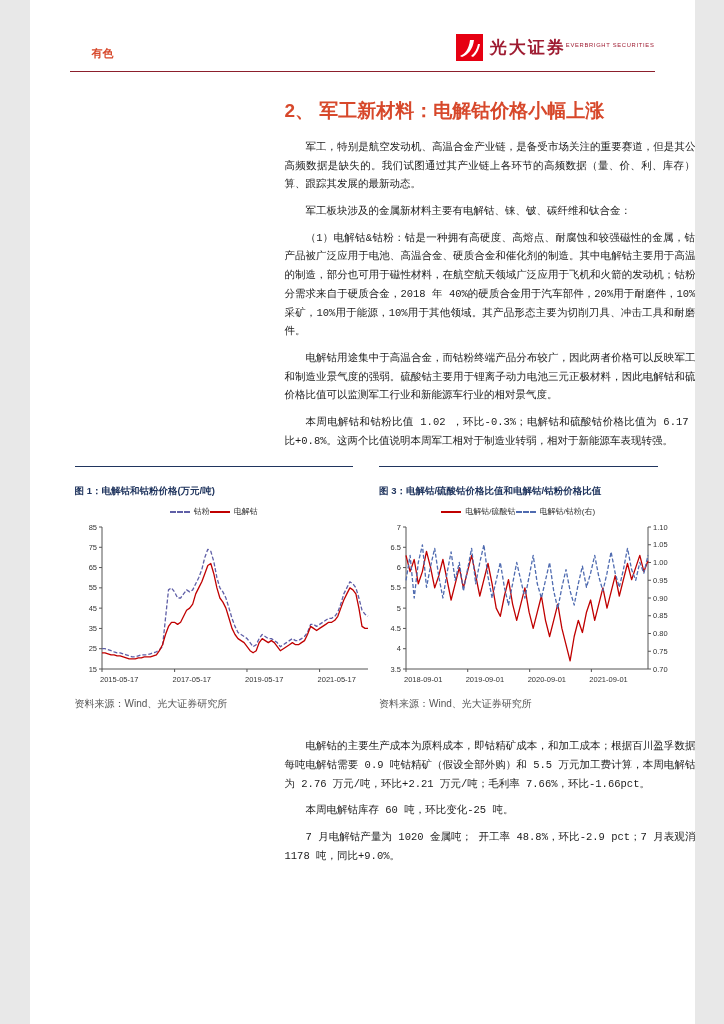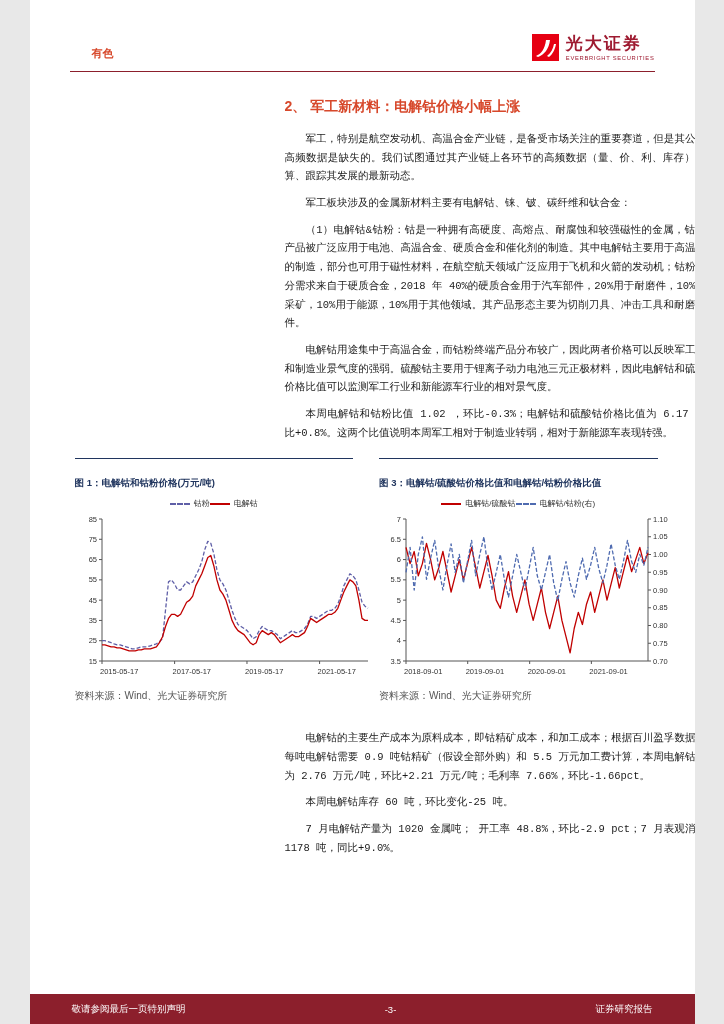--- a/index.html
+++ b/index.html
@@ -2,26 +2,26 @@
 <html><head>
 <meta charset="utf-8">
 <style>
   html,body{margin:0;padding:0;background:#e8e8e8;}
   .page{width:665px;height:1024px;margin:0 auto;background:#ffffff;display:flex;flex-direction:column;
         font-family:"Liberation Sans","DejaVu Sans",sans-serif;color:#1a1a1a;overflow:hidden;}
   .header{display:flex;justify-content:space-between;align-items:flex-end;padding:34px 40px 6px 62px;}
   .category{color:#d7482b;font-size:11px;font-weight:bold;}
   .brand{display:flex;align-items:center;gap:7px;}
   .logo-mark svg{display:block;}
-  .brand-text{display:flex;flex-direction:column;}
+  .brand-text{display:flex;flex-direction:row;}
   .brand-cn{color:#9e1b31;font-size:17px;font-weight:bold;letter-spacing:2px;line-height:1;}
   .brand-en{color:#9e1b31;font-size:5.8px;letter-spacing:0.7px;margin-top:3px;}
   .header-rule{border:none;border-top:1.5px solid #8c1f2c;margin:4px 40px 0 40px;}
   main{flex:1;padding:14px 37px 0 45px;}
-  .title{color:#d7482b;font-size:14px;font-weight:bold;margin:12px 0 14px 210px;}
+  .title{color:#d7482b;font-size:19px;font-weight:bold;margin:12px 0 14px 210px;}
   .body-col{margin-left:210px;width:432px;font-size:10.5px;line-height:1.78;text-align:justify;font-family:Liberation Mono, monospace;}
   p.para{margin:0 0 8px;text-indent:2em;}
   .figures{display:flex;gap:26px;margin:16px 0 6px 0;}
   .figure{flex:1;min-width:0;}
   .fig-caption{border-top:1.5px solid #20355e;color:#20355e;font-weight:bold;font-size:9.5px;padding:18px 0 2px;}
   .legend{display:flex;justify-content:center;font-size:8px;color:#333;margin:6px 0 0;}
   .legend-item{display:flex;align-items:center;gap:4px;}
   .legend-marker{width:20px;height:0;display:inline-block;}
   .chart{display:block;margin-top:2px;}
   .fig-source{font-size:10px;color:#555;margin-top:10px;}
@@ -176,19 +176,14 @@
 
     </div>
 
     <div class="body-col after-figs">
       <p class="para">电解钴的主要生产成本为原料成本，即钴精矿成本，和加工成本；根据百川盈孚数据，按每吨电解钴需要 0.9 吨钴精矿（假设全部外购）和 5.5 万元加工费计算，本周电解钴毛利为 2.76 万元/吨，环比+2.21 万元/吨；毛利率 7.66%，环比-1.66pct。</p>
       <p class="para">本周电解钴库存 60 吨，环比变化-25 吨。</p>
       <p class="para">7 月电解钴产量为 1020 金属吨； 开工率 48.8%，环比-2.9 pct；7 月表观消费量 1178 吨，同比+9.0%。</p>
     </div>
   </main>
 
-  <div class="footer">
-    <span>敬请参阅最后一页特别声明</span>
-    <span>-3-</span>
-    <span>证券研究报告</span>
-  </div>
 
 </div>
 
 </body></html>

